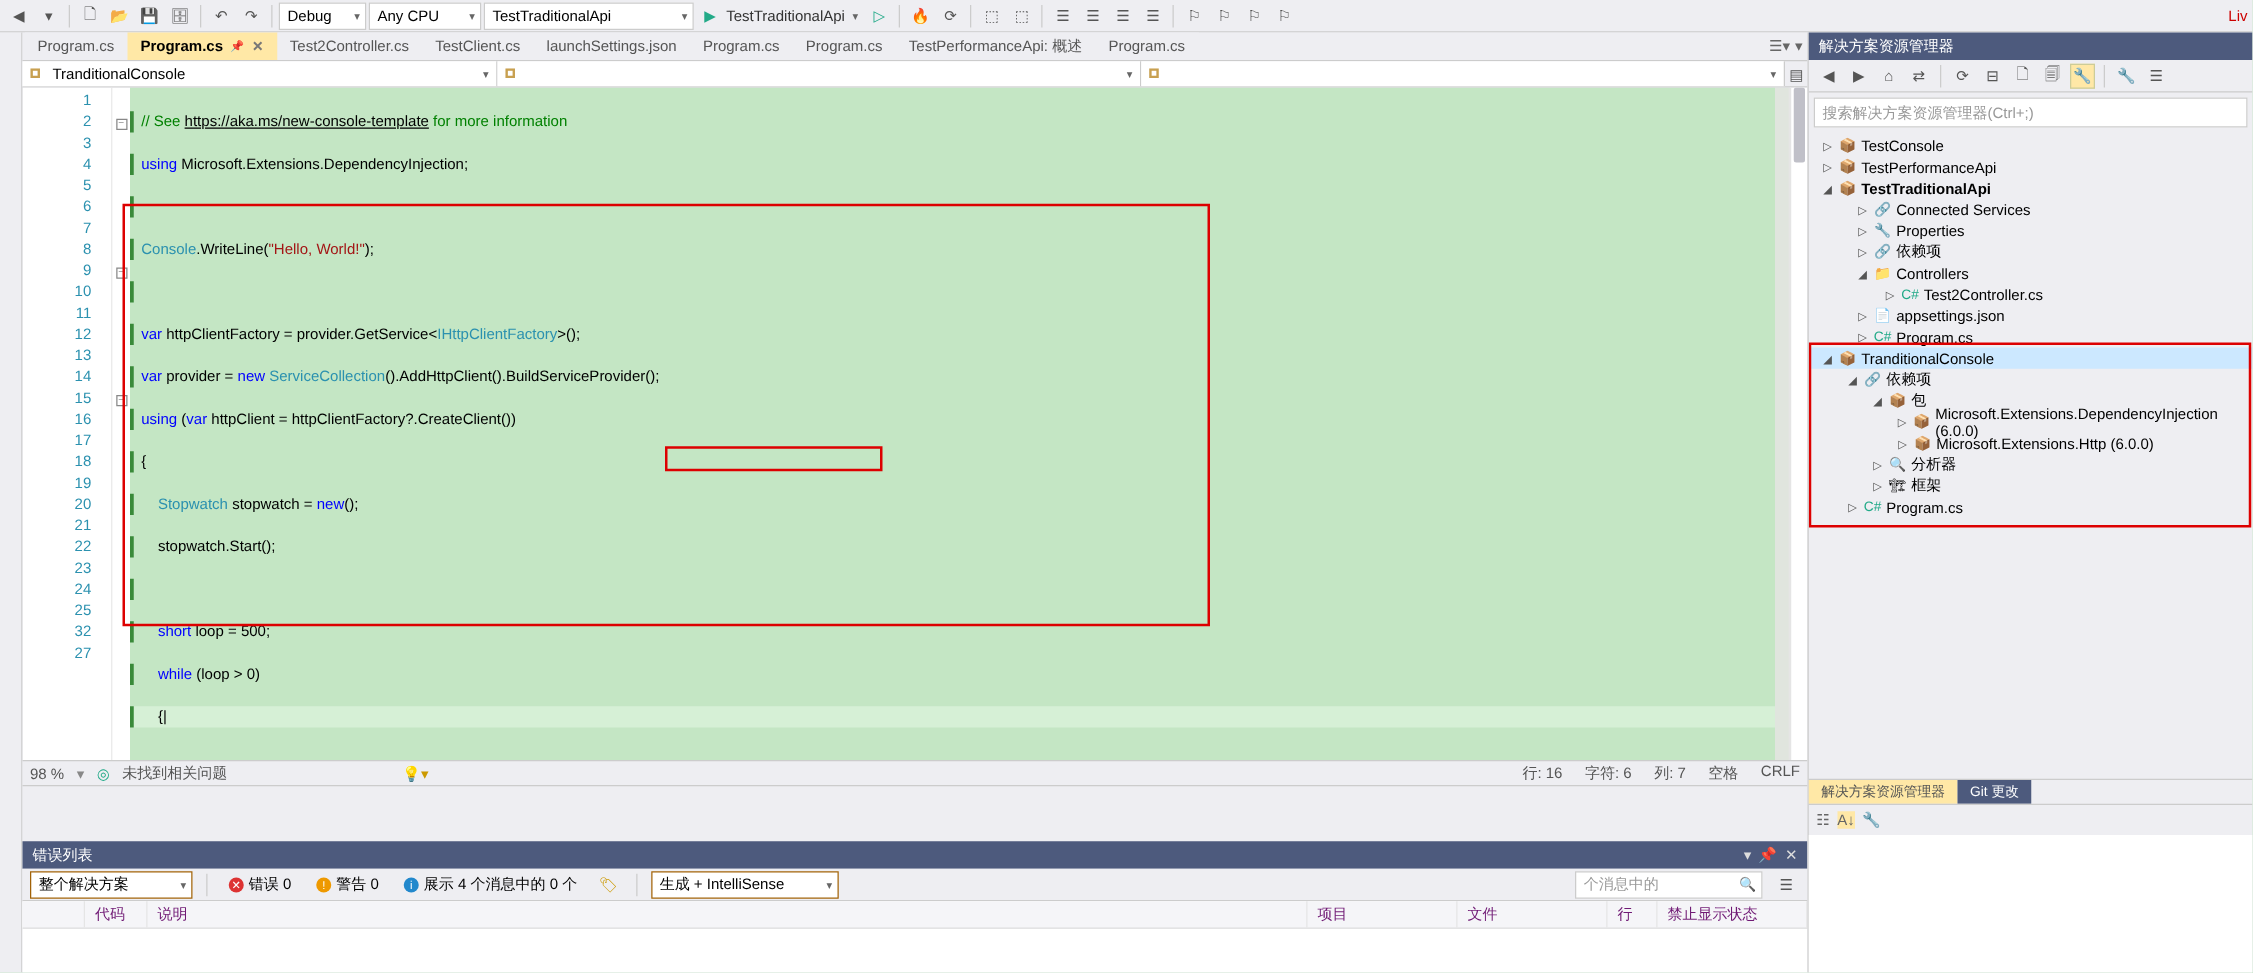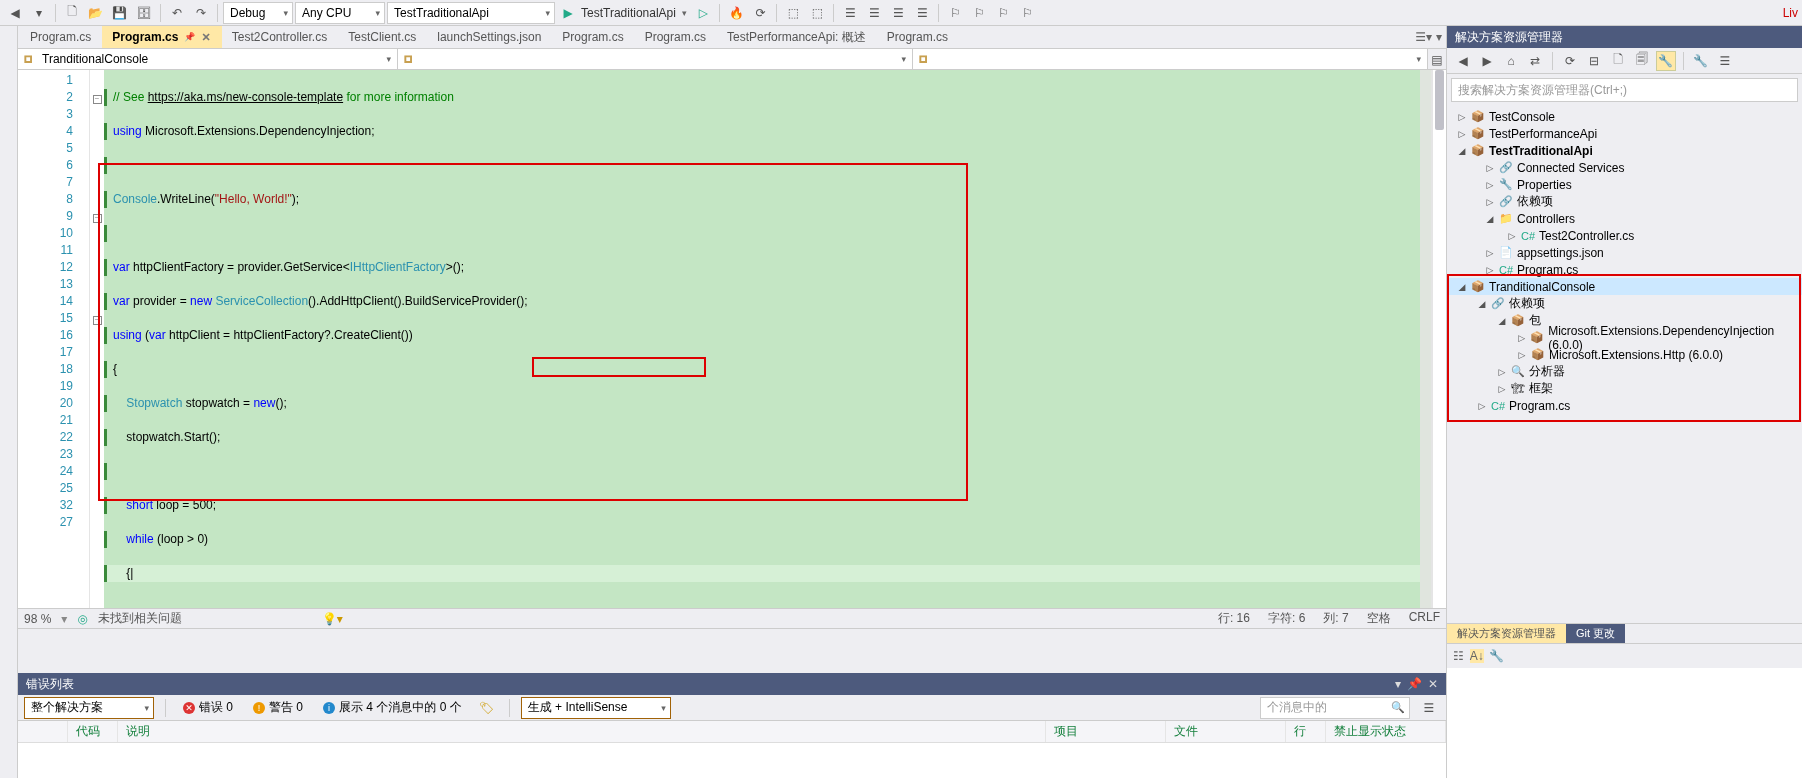--- a/index.html
+++ b/index.html
@@ -63,21 +63,21 @@
 .err-title .tools { display: flex; gap: 6px; color: #ddd; }
 .err-tools { height: 26px; background: #eeeef2; display: flex; align-items: center; padding: 0 6px; gap: 8px; border-bottom: 1px solid #ccc; }
 .err-combo { height: 22px; border: 1px solid #a16207; background: #fff; padding: 0 18px 0 6px; position: relative; display: flex; align-items: center; font-size: 12px; }
 .err-combo::after { content: "▾"; position: absolute; right: 4px; font-size: 9px; color: #666; }
 .err-chip { display: flex; align-items: center; gap: 4px; padding: 0 6px; height: 22px; }
 .err-chip .dot { width: 12px; height: 12px; border-radius: 50%; display: flex; align-items: center; justify-content: center; color: #fff; font-size: 9px; }
 .err-search { margin-left: auto; height: 22px; width: 150px; border: 1px solid #ccc; background: #fff; padding: 0 22px 0 6px; position: relative; color: #999; display: flex; align-items: center; }
 .err-search::after { content: "🔍"; position: absolute; right: 4px; font-size: 11px; color: #888; }
 .err-grid { flex: 1; background: #fff; }
 .err-head { height: 22px; display: flex; border-bottom: 1px solid #ddd; background: #f5f5f8; }
-.err-head div { padding: 0 8px; display: flex; align-items: center; border-right: 1px solid #e5e5e5; color: #15803d; }
+.err-head div { padding: 0 8px; display: flex; align-items: center; border-right: 1px solid #e5e5e5; color: #701a75; }
 
 
 .right-panel { width: 356px; background: #eeeef2; border-left: 1px solid #ccc; display: flex; flex-direction: column; }
 .rp-title { height: 22px; background: #4d5a7d; color: #fff; padding: 0 8px; display: flex; align-items: center; }
 .rp-tools { height: 26px; display: flex; align-items: center; padding: 0 6px; gap: 4px; border-bottom: 1px solid #ccc; }
 .rp-tools .ic { width: 20px; height: 20px; display: flex; align-items: center; justify-content: center; color: #555; cursor: pointer; }
 .rp-tools .ic.on { background: #ffe8a6; border: 1px solid #cc9; }
 .rp-search { height: 24px; border: 1px solid #ccc; background: #fff; margin: 4px; padding: 0 6px; color: #999; display: flex; align-items: center; }
 .tree { flex: 1; overflow: auto; padding: 2px 0; font-size: 12px; }
 .node { display: flex; align-items: center; height: 17px; gap: 4px; padding-right: 4px; cursor: pointer; }

